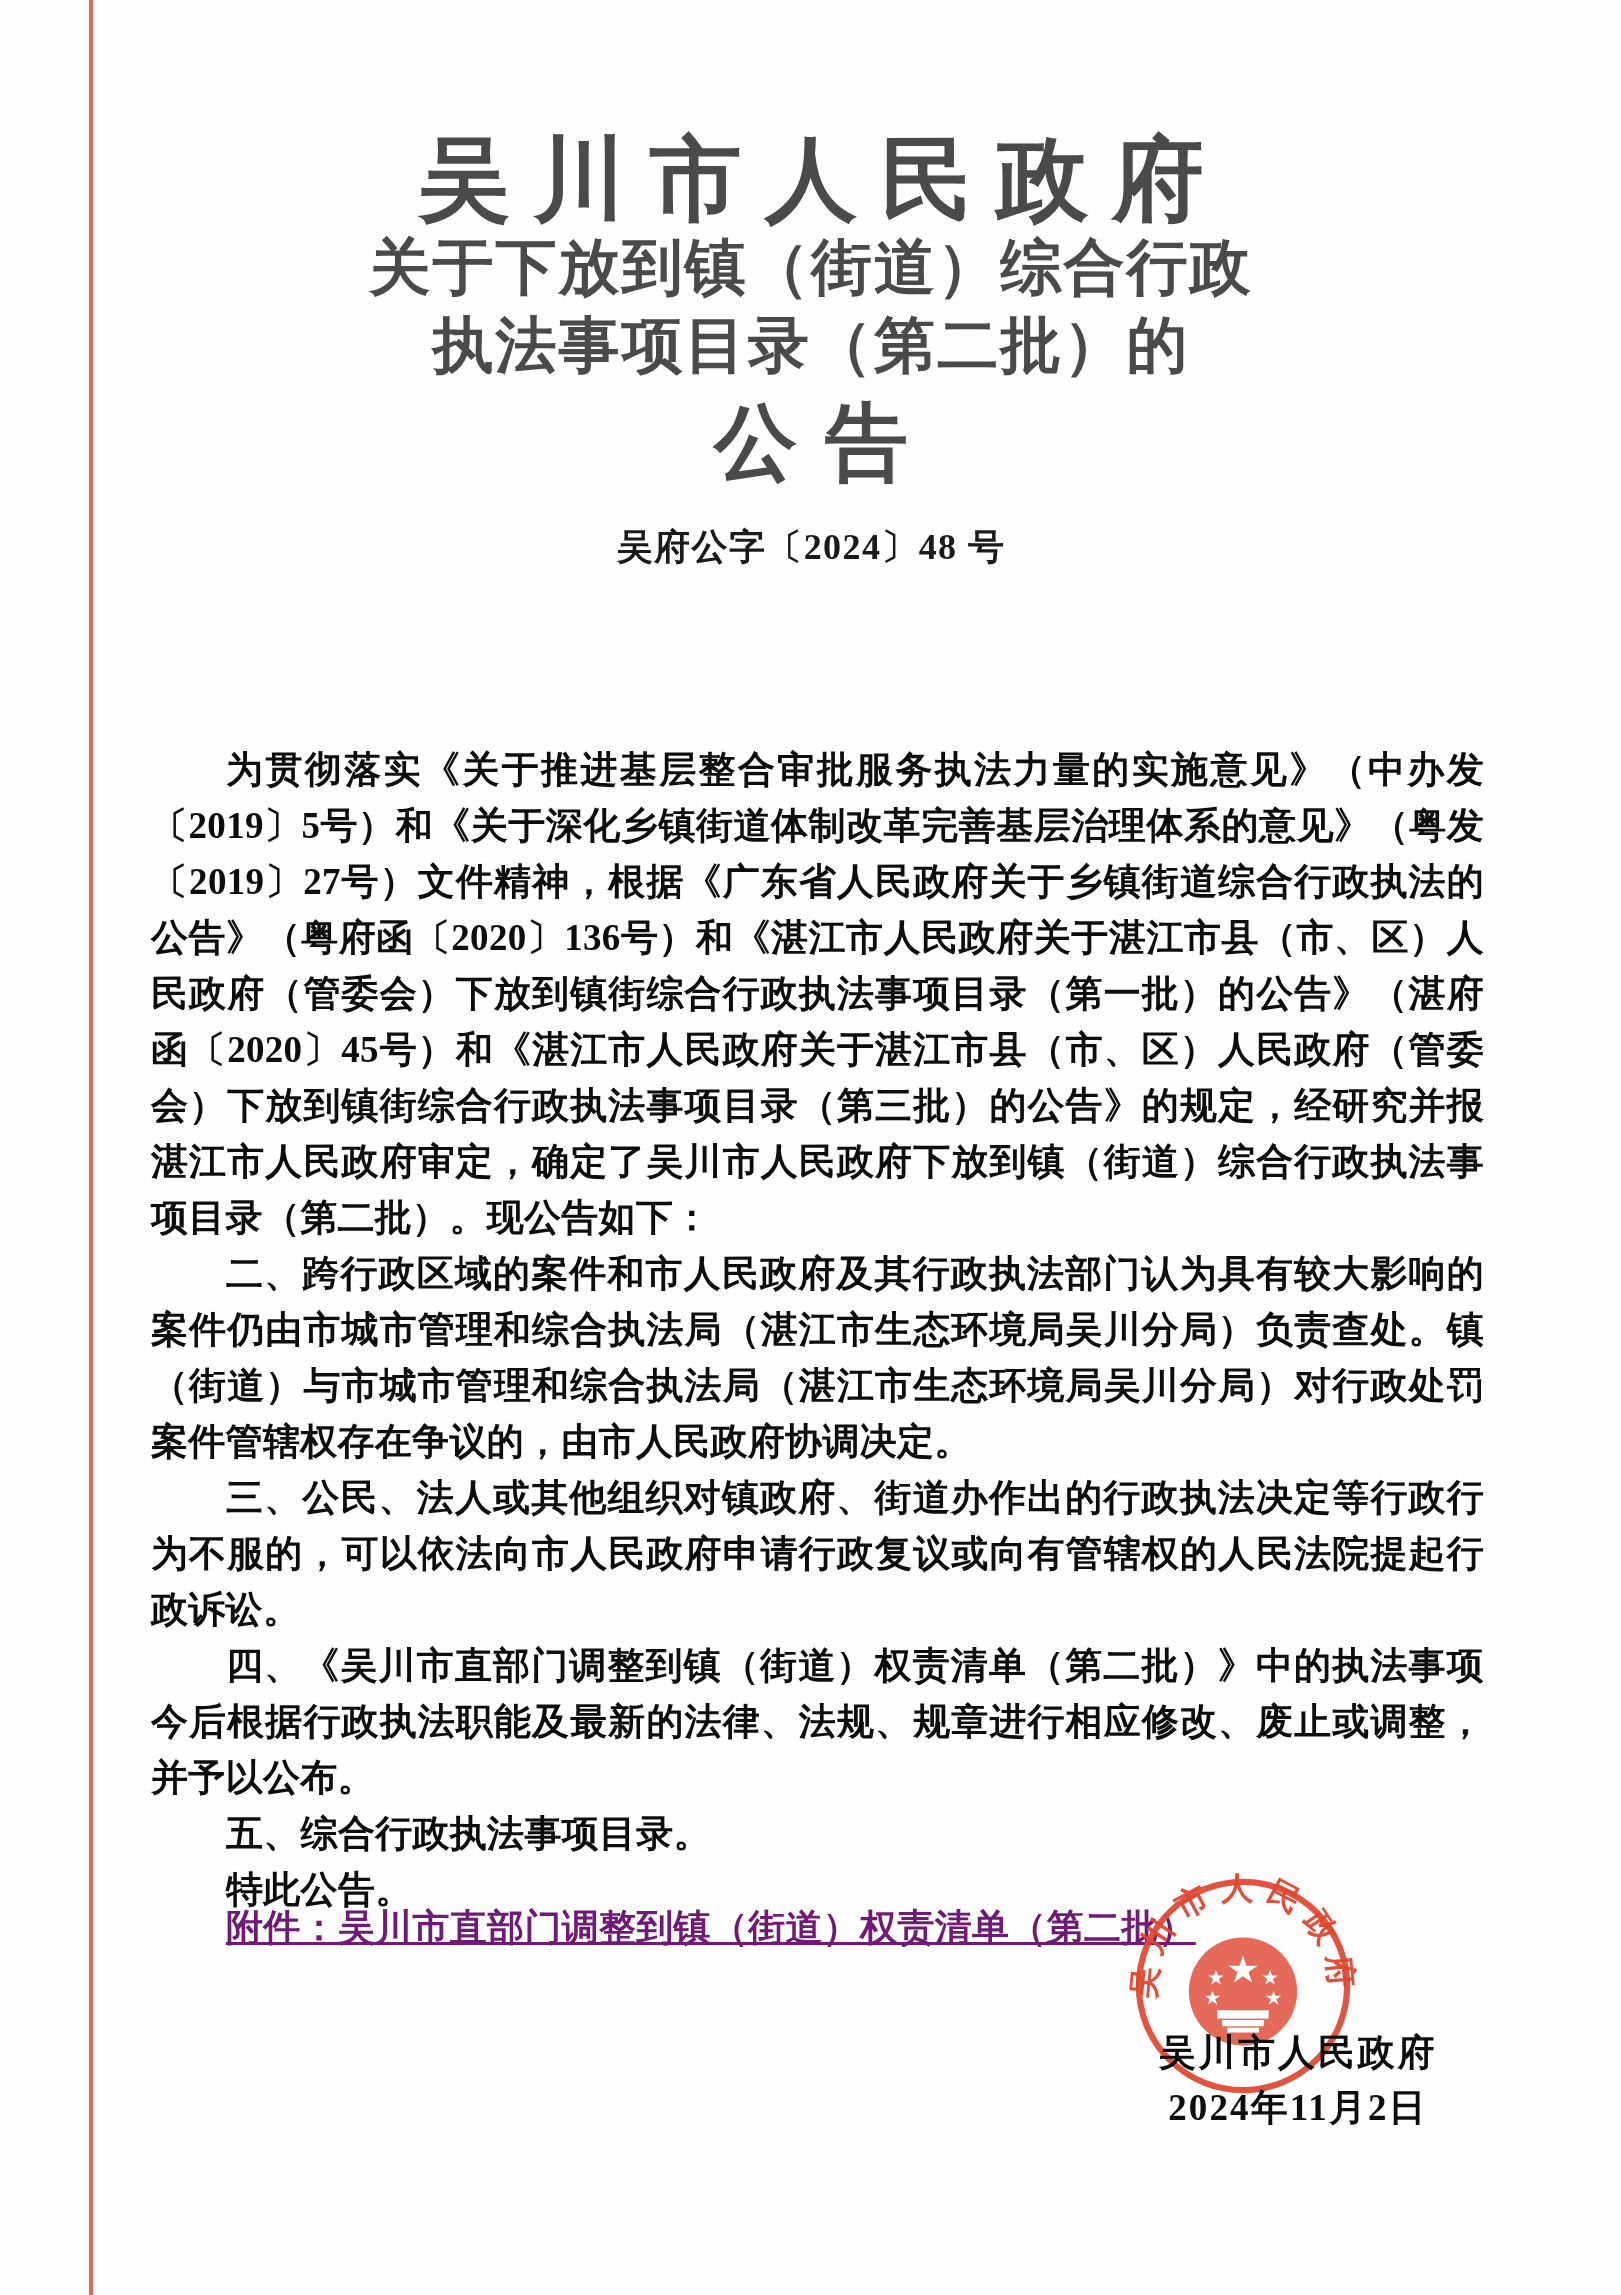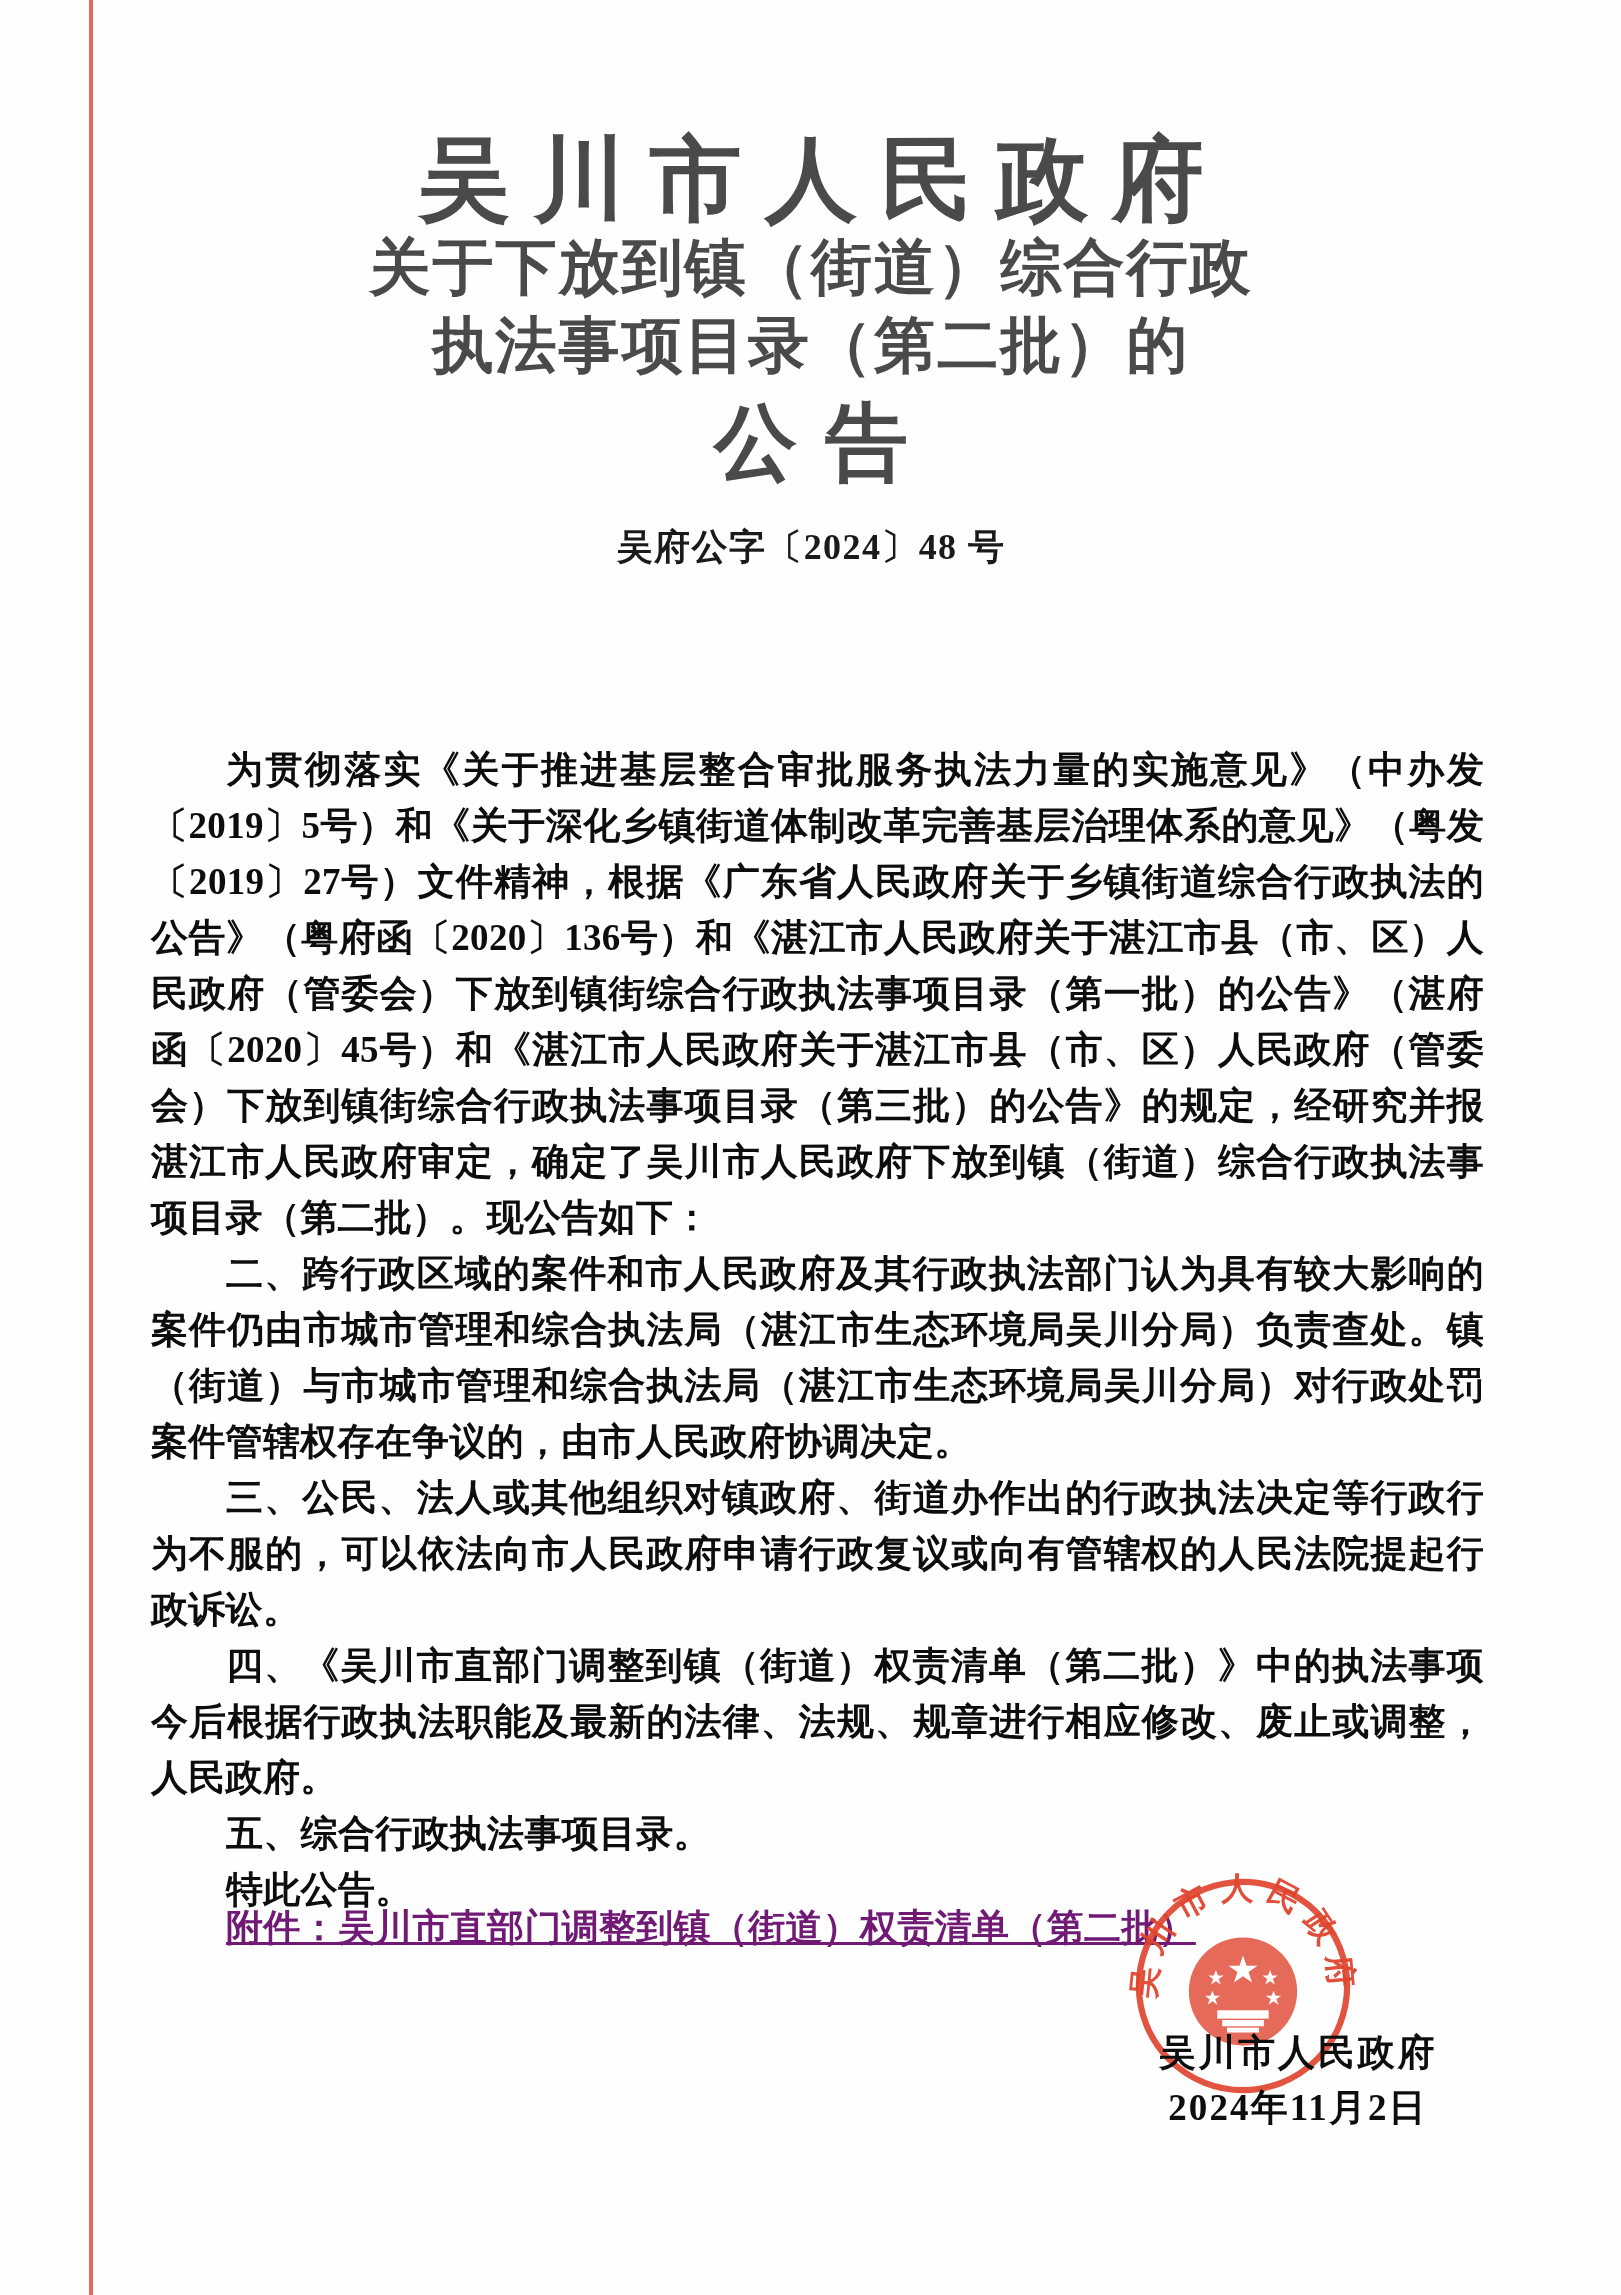--- a/index.html
+++ b/index.html
@@ -180,21 +180,21 @@
   </div>
 
   <div id="body-text">
     <p class="para indent">为贯彻落实《关于推进基层整合审批服务执法力量的实施意见》（中办发〔2019〕5号）和《关于深化乡镇街道体制改革完善基层治理体系的意见》（粤发〔2019〕27号）文件精神，根据《广东省人民政府关于乡镇街道综合行政执法的公告》（粤府函〔2020〕136号）和《湛江市人民政府关于湛江市县（市、区）人民政府（管委会）下放到镇街综合行政执法事项目录（第一批）的公告》（湛府函〔2020〕45号）和《湛江市人民政府关于湛江市县（市、区）人民政府（管委会）下放到镇街综合行政执法事项目录（第三批）的公告》的规定，经研究并报湛江市人民政府审定，确定了吴川市人民政府下放到镇（街道）综合行政执法事项目录（第二批）。现公告如下：</p>
 
 
     <p class="para indent">二、跨行政区域的案件和市人民政府及其行政执法部门认为具有较大影响的案件仍由市城市管理和综合执法局（湛江市生态环境局吴川分局）负责查处。镇（街道）与市城市管理和综合执法局（湛江市生态环境局吴川分局）对行政处罚案件管辖权存在争议的，由市人民政府协调决定。</p>
 
     <p class="para indent">三、公民、法人或其他组织对镇政府、街道办作出的行政执法决定等行政行为不服的，可以依法向市人民政府申请行政复议或向有管辖权的人民法院提起行政诉讼。</p>
 
-    <p class="para indent">四、《吴川市直部门调整到镇（街道）权责清单（第二批）》中的执法事项今后根据行政执法职能及最新的法律、法规、规章进行相应修改、废止或调整，人民政府。</p>
+    <p class="para indent">四、《吴川市直部门调整到镇（街道）权责清单（第二批）》中的执法事项今后根据行政执法职能及最新的法律、法规、规章进行相应修改、废止或调整，并予以公布。</p>
 
     <p class="para indent">五、综合行政执法事项目录。</p>
 
     <p class="para indent">特此公告。</p>
   </div>
 
   <div id="attachment-line">附件：吴川市直部门调整到镇（街道）权责清单（第二批）</div>
 
   <div id="signature-block">
 

